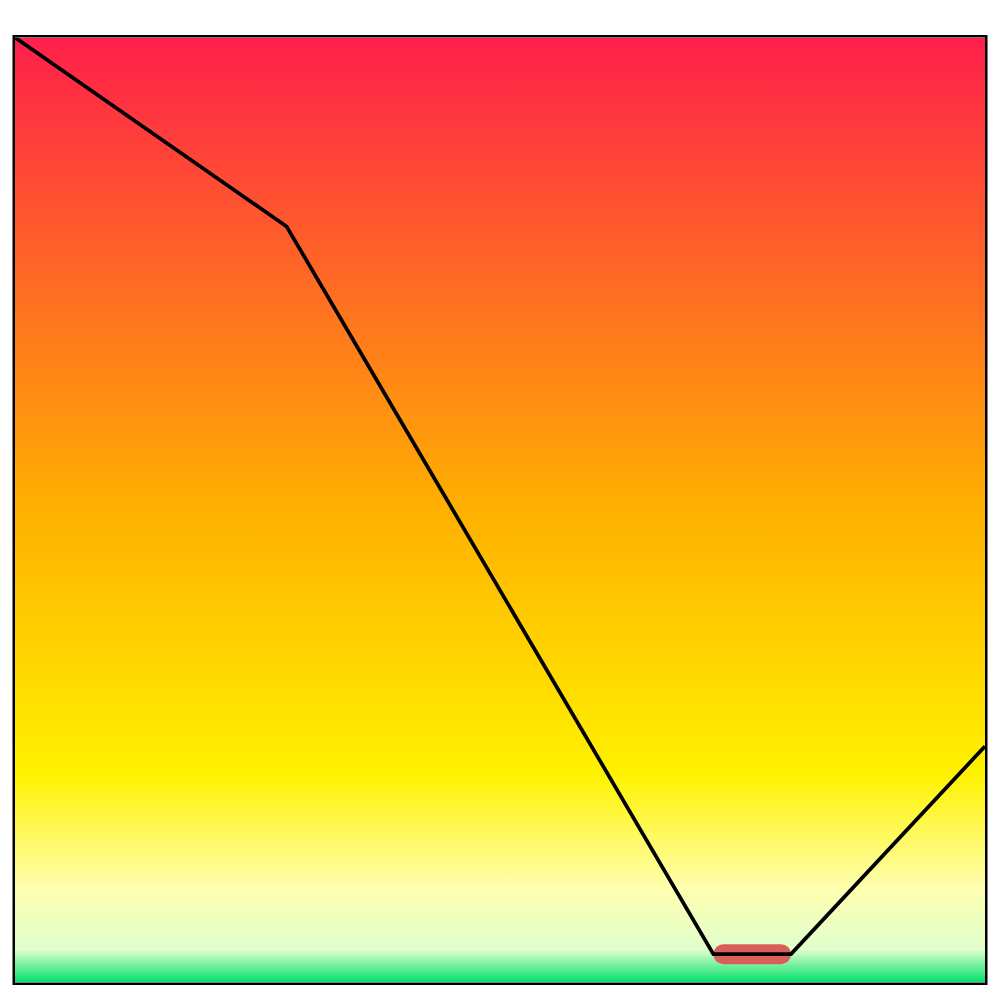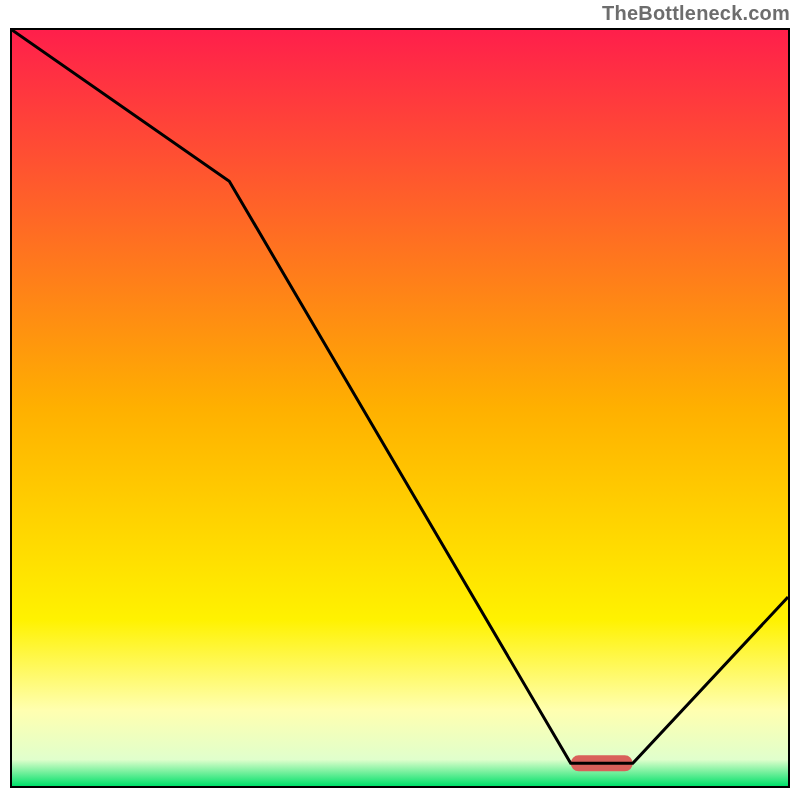--- a/index.html
+++ b/index.html
@@ -37,21 +37,20 @@
     overflow: hidden;
   }
   svg {
     display: block;
   }
 </style>
 </head>
 <body>
 
 <div class="chart-frame">
-  <div class="watermark">TheBottleneck.com</div>
 
   <div class="plot-border">
     <svg id="chart-svg" width="776" height="756" viewBox="0 0 776 756">
       <defs>
         <linearGradient id="bg-grad" x1="0" y1="0" x2="0" y2="1">
             <stop offset="0%" stop-color="#ff1f4b"></stop>
             <stop offset="50%" stop-color="#ffb000"></stop>
             <stop offset="78%" stop-color="#fff200"></stop>
             <stop offset="90%" stop-color="#ffffb0"></stop>
             <stop offset="96.5%" stop-color="#e0ffcc"></stop>

